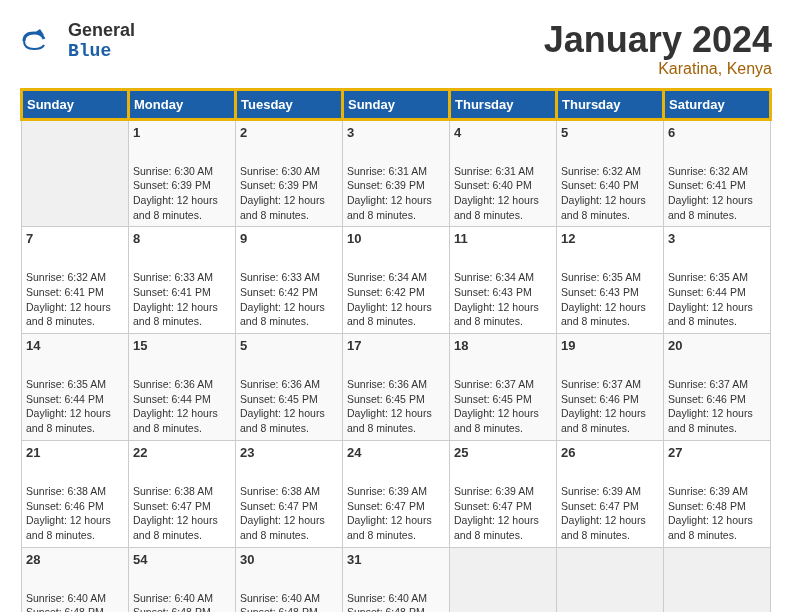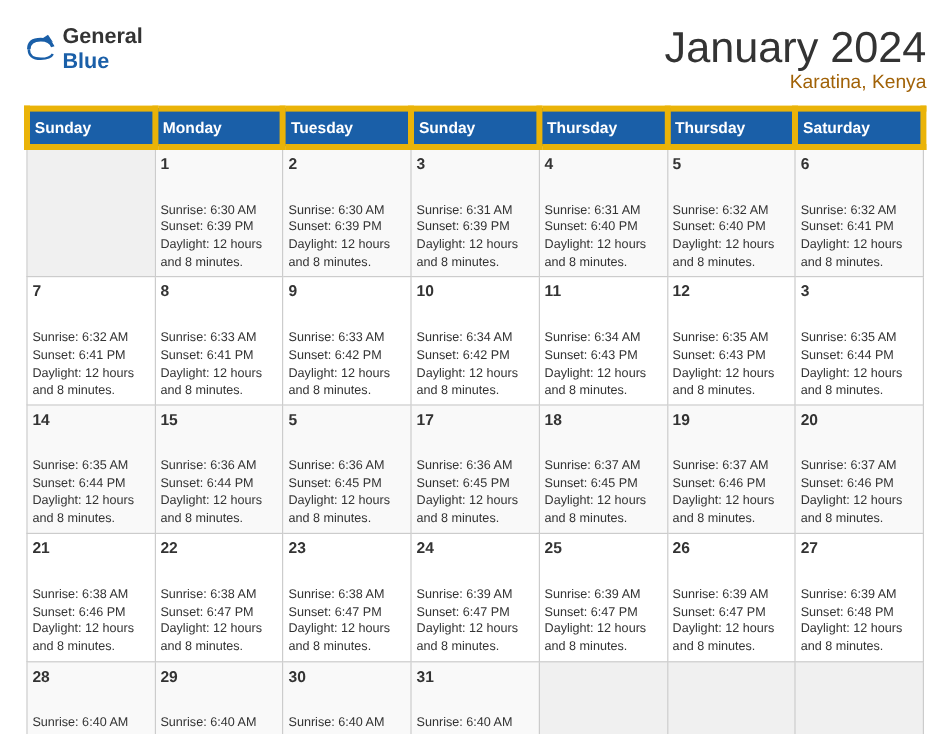--- a/index.html
+++ b/index.html
@@ -12,62 +12,63 @@
     }
     .header-area {
       display: flex;
       justify-content: space-between;
       align-items: flex-start;
       margin-bottom: 10px;
     }
     .logo {
       display: flex;
       align-items: center;
-      gap: 4px;
+      gap: 20px;
     }
     .logo-text-general {
       font-size: 18px;
       font-weight: bold;
       color: #333;
     }
     .logo-text-blue {
       font-size: 18px;
       font-weight: bold;
       color: #1a5fa8;
+      font-family: Liberation Mono, monospace;
     }
     .logo-icon {
       width: 28px;
       height: 28px;
     }
     .title-area {
       text-align: right;
     }
     .calendar-title {
       font-size: 36px;
-      font-weight: normal;
+      font-weight: bold;
       color: #333;
       line-height: 1.1;
     }
     .calendar-subtitle {
       font-size: 16px;
       color: #a16207;
     }
     table {
       width: 100%;
       border-collapse: collapse;
       font-size: 11px;
     }
     thead th {
       background-color: #1a5fa8;
       color: #fff;
       padding: 6px 4px;
       text-align: left;
       font-size: 13px;
       font-weight: bold;
-      border: 5px solid #eab308;
+      border: 3px solid #eab308;
     }
     tbody td {
       border: 1px solid #ccc;
       vertical-align: top;
       padding: 4px;
       min-height: 80px;
       width: 14.28%;
     }
     .day-num {
       font-size: 13px;
@@ -242,21 +243,21 @@
           <span class="day-num">27</span>
           <div class="day-info">Sunrise: 6:39 AM<br>Sunset: 6:48 PM<br>Daylight: 12 hours<br>and 8 minutes.</div>
         </td>
       </tr>
       <tr>
         <td>
           <span class="day-num">28</span>
           <div class="day-info">Sunrise: 6:40 AM<br>Sunset: 6:48 PM<br>Daylight: 12 hours<br>and 8 minutes.</div>
         </td>
         <td>
-          <span class="day-num">29</span>
+          <span class="day-num">54</span>
           <div class="day-info">Sunrise: 6:40 AM<br>Sunset: 6:48 PM<br>Daylight: 12 hours<br>and 8 minutes.</div>
         </td>
         <td>
           <span class="day-num">30</span>
           <div class="day-info">Sunrise: 6:40 AM<br>Sunset: 6:48 PM<br>Daylight: 12 hours<br>and 8 minutes.</div>
         </td>
         <td>
           <span class="day-num">31</span>
           <div class="day-info">Sunrise: 6:40 AM<br>Sunset: 6:48 PM<br>Daylight: 12 hours<br>and 8 minutes.</div>
         </td>

